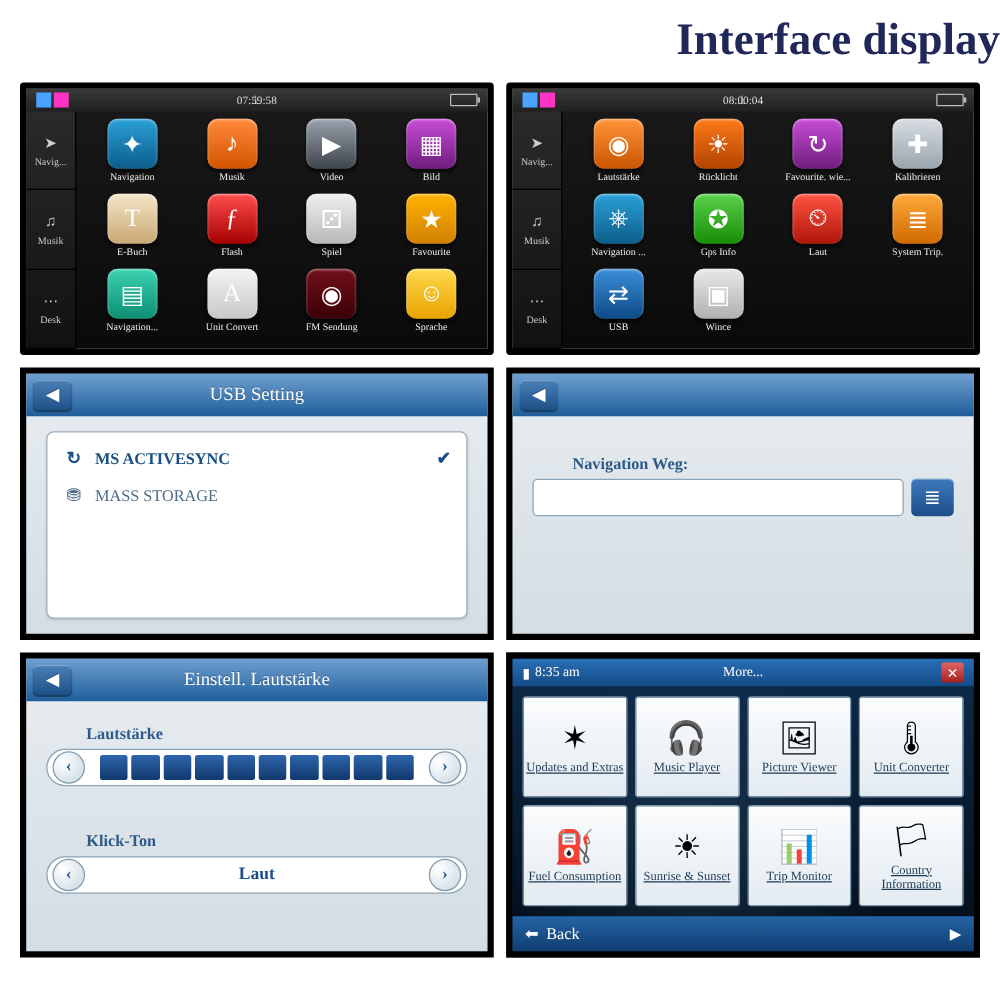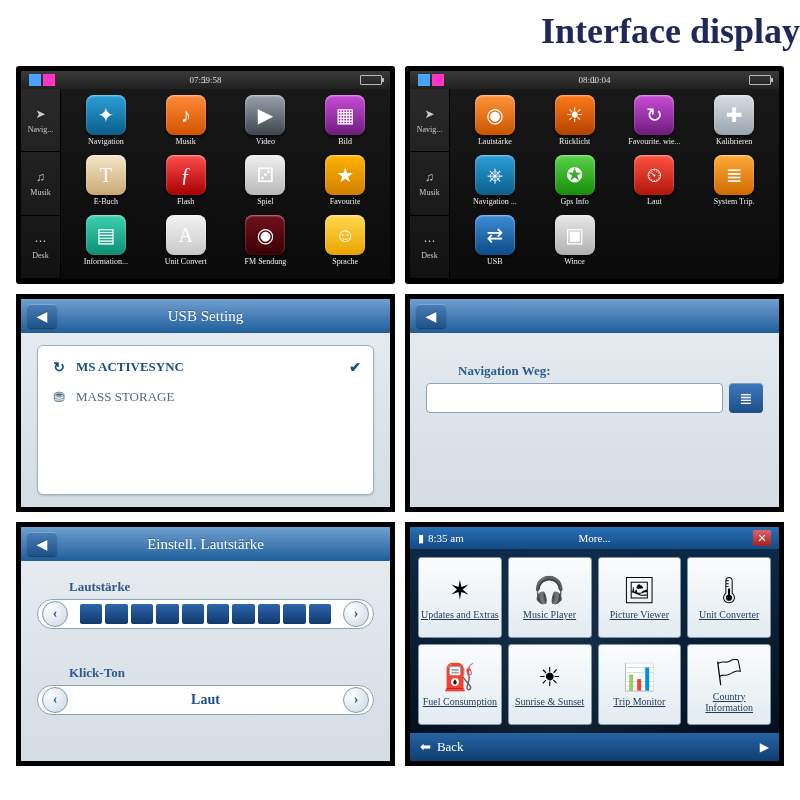--- a/index.html
+++ b/index.html
@@ -259,21 +259,21 @@
           <div class="app">
             <div class="ico" style="background:linear-gradient(#f0f0f0,#b8b8b8)">⚂</div>
             <div class="lbl">Spiel</div>
           </div>
           <div class="app">
             <div class="ico" style="background:linear-gradient(#ffb300,#d07f00)">★</div>
             <div class="lbl">Favourite</div>
           </div>
           <div class="app">
             <div class="ico" style="background:linear-gradient(#3bd1b0,#0d8f72)">▤</div>
-            <div class="lbl">Information...</div>
+            <div class="lbl">Navigation...</div>
           </div>
           <div class="app">
             <div class="ico" style="background:linear-gradient(#f3f3f3,#c8c8c8)">A</div>
             <div class="lbl">Unit Convert</div>
           </div>
           <div class="app">
             <div class="ico" style="background:linear-gradient(#720f1b,#3a0006)">◉</div>
             <div class="lbl">FM Sendung</div>
           </div>
           <div class="app">

